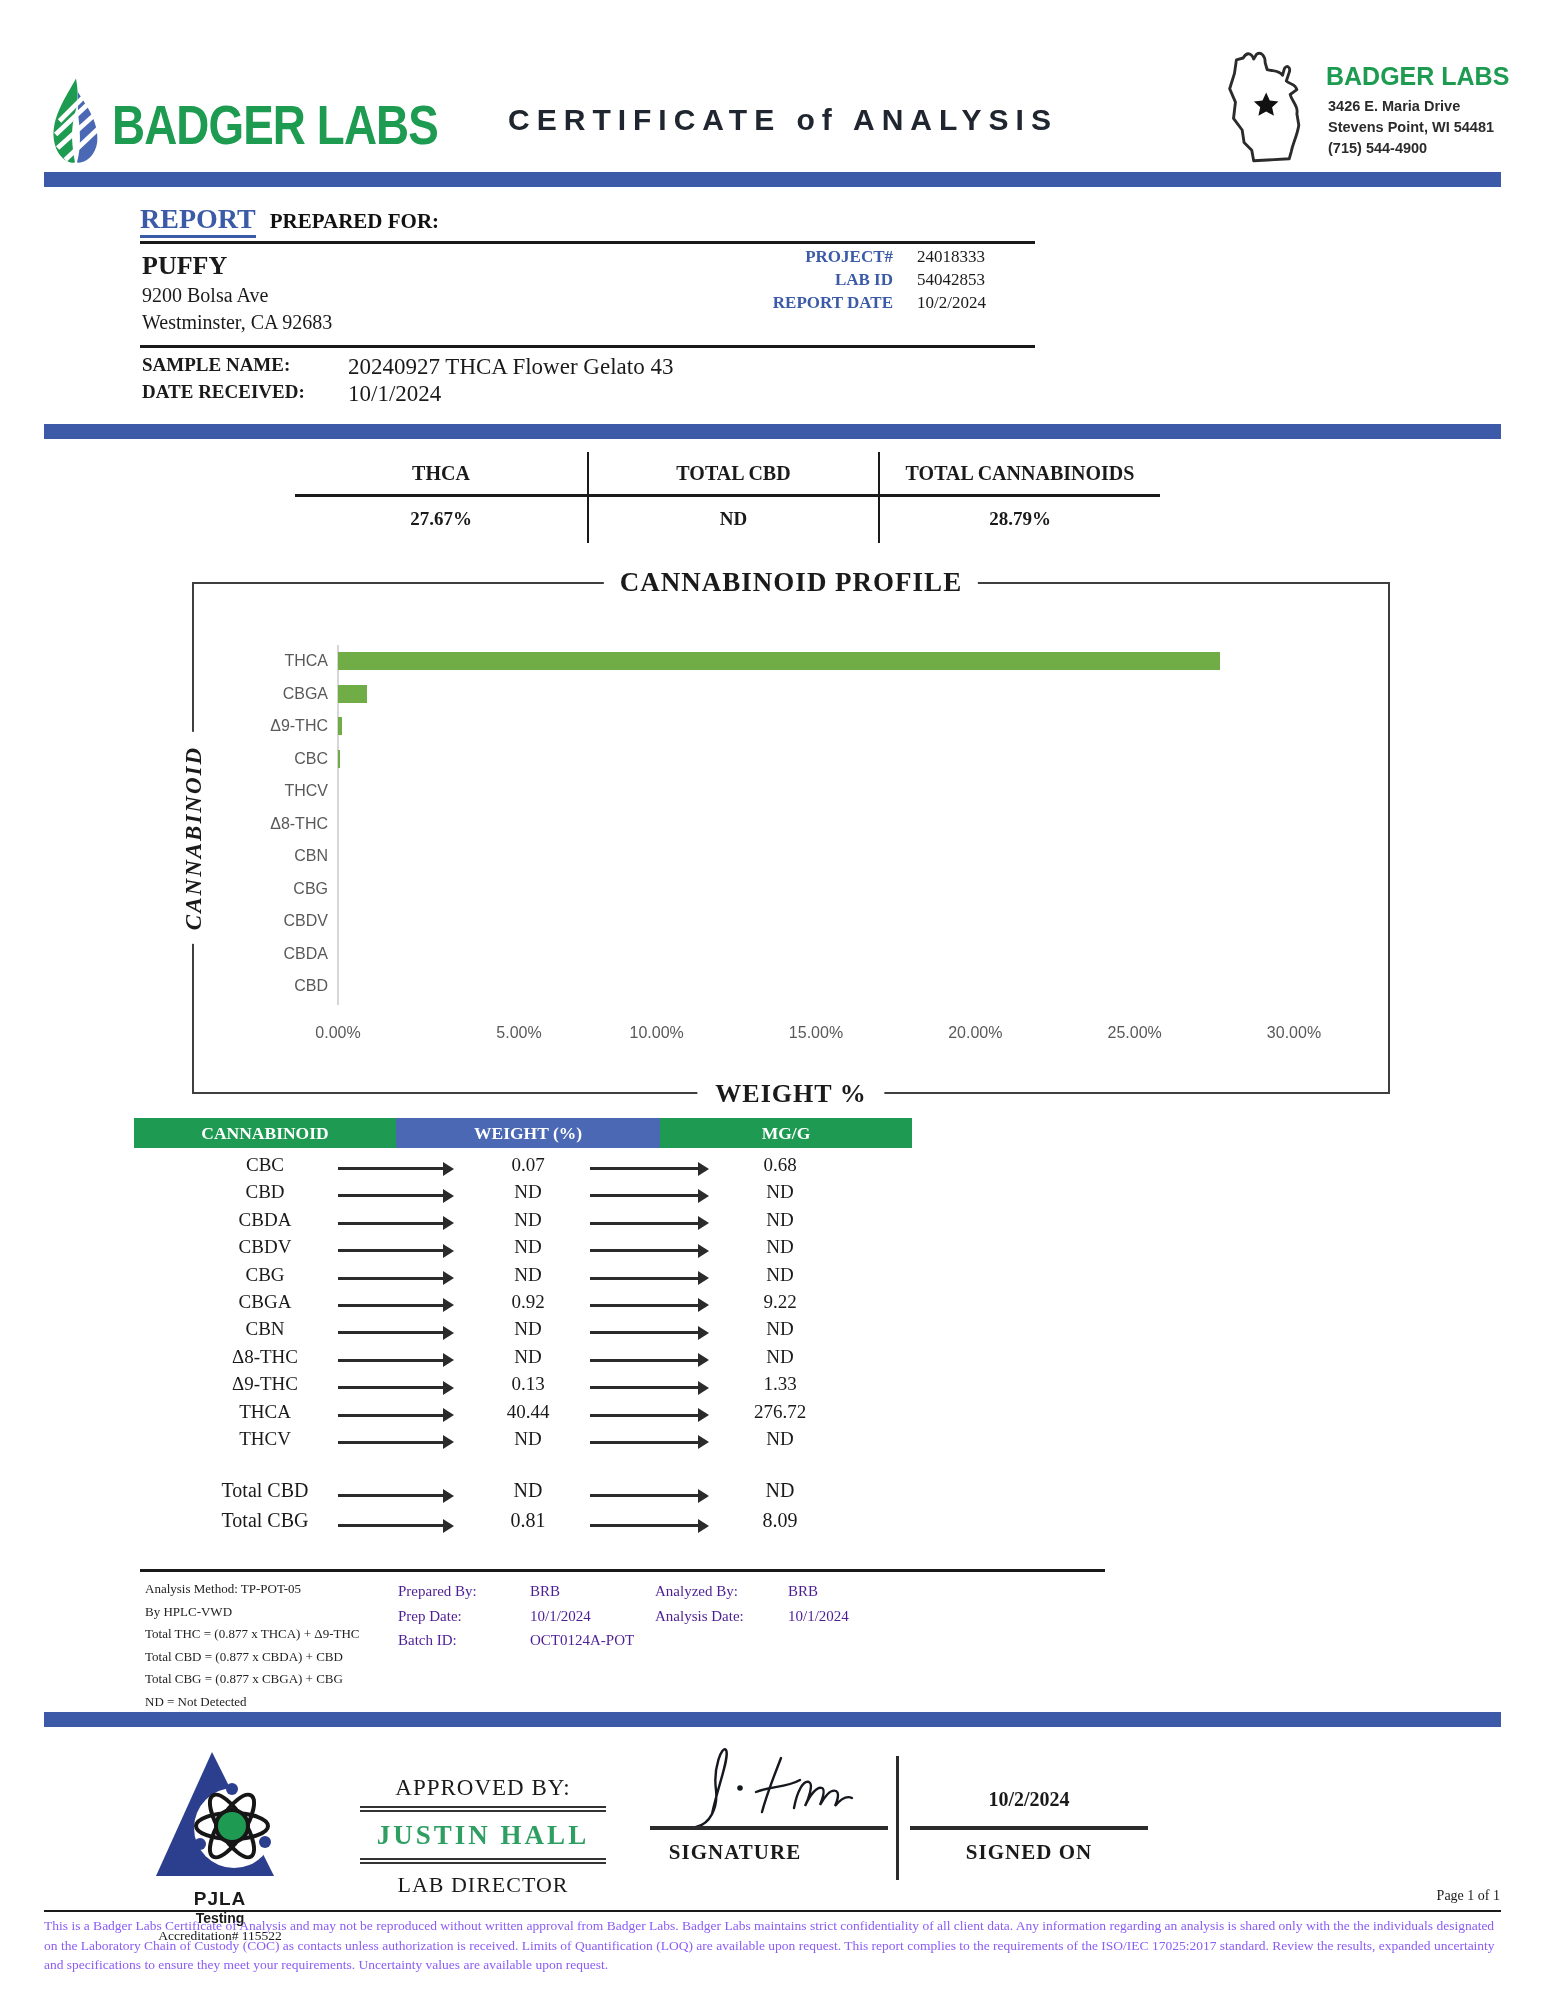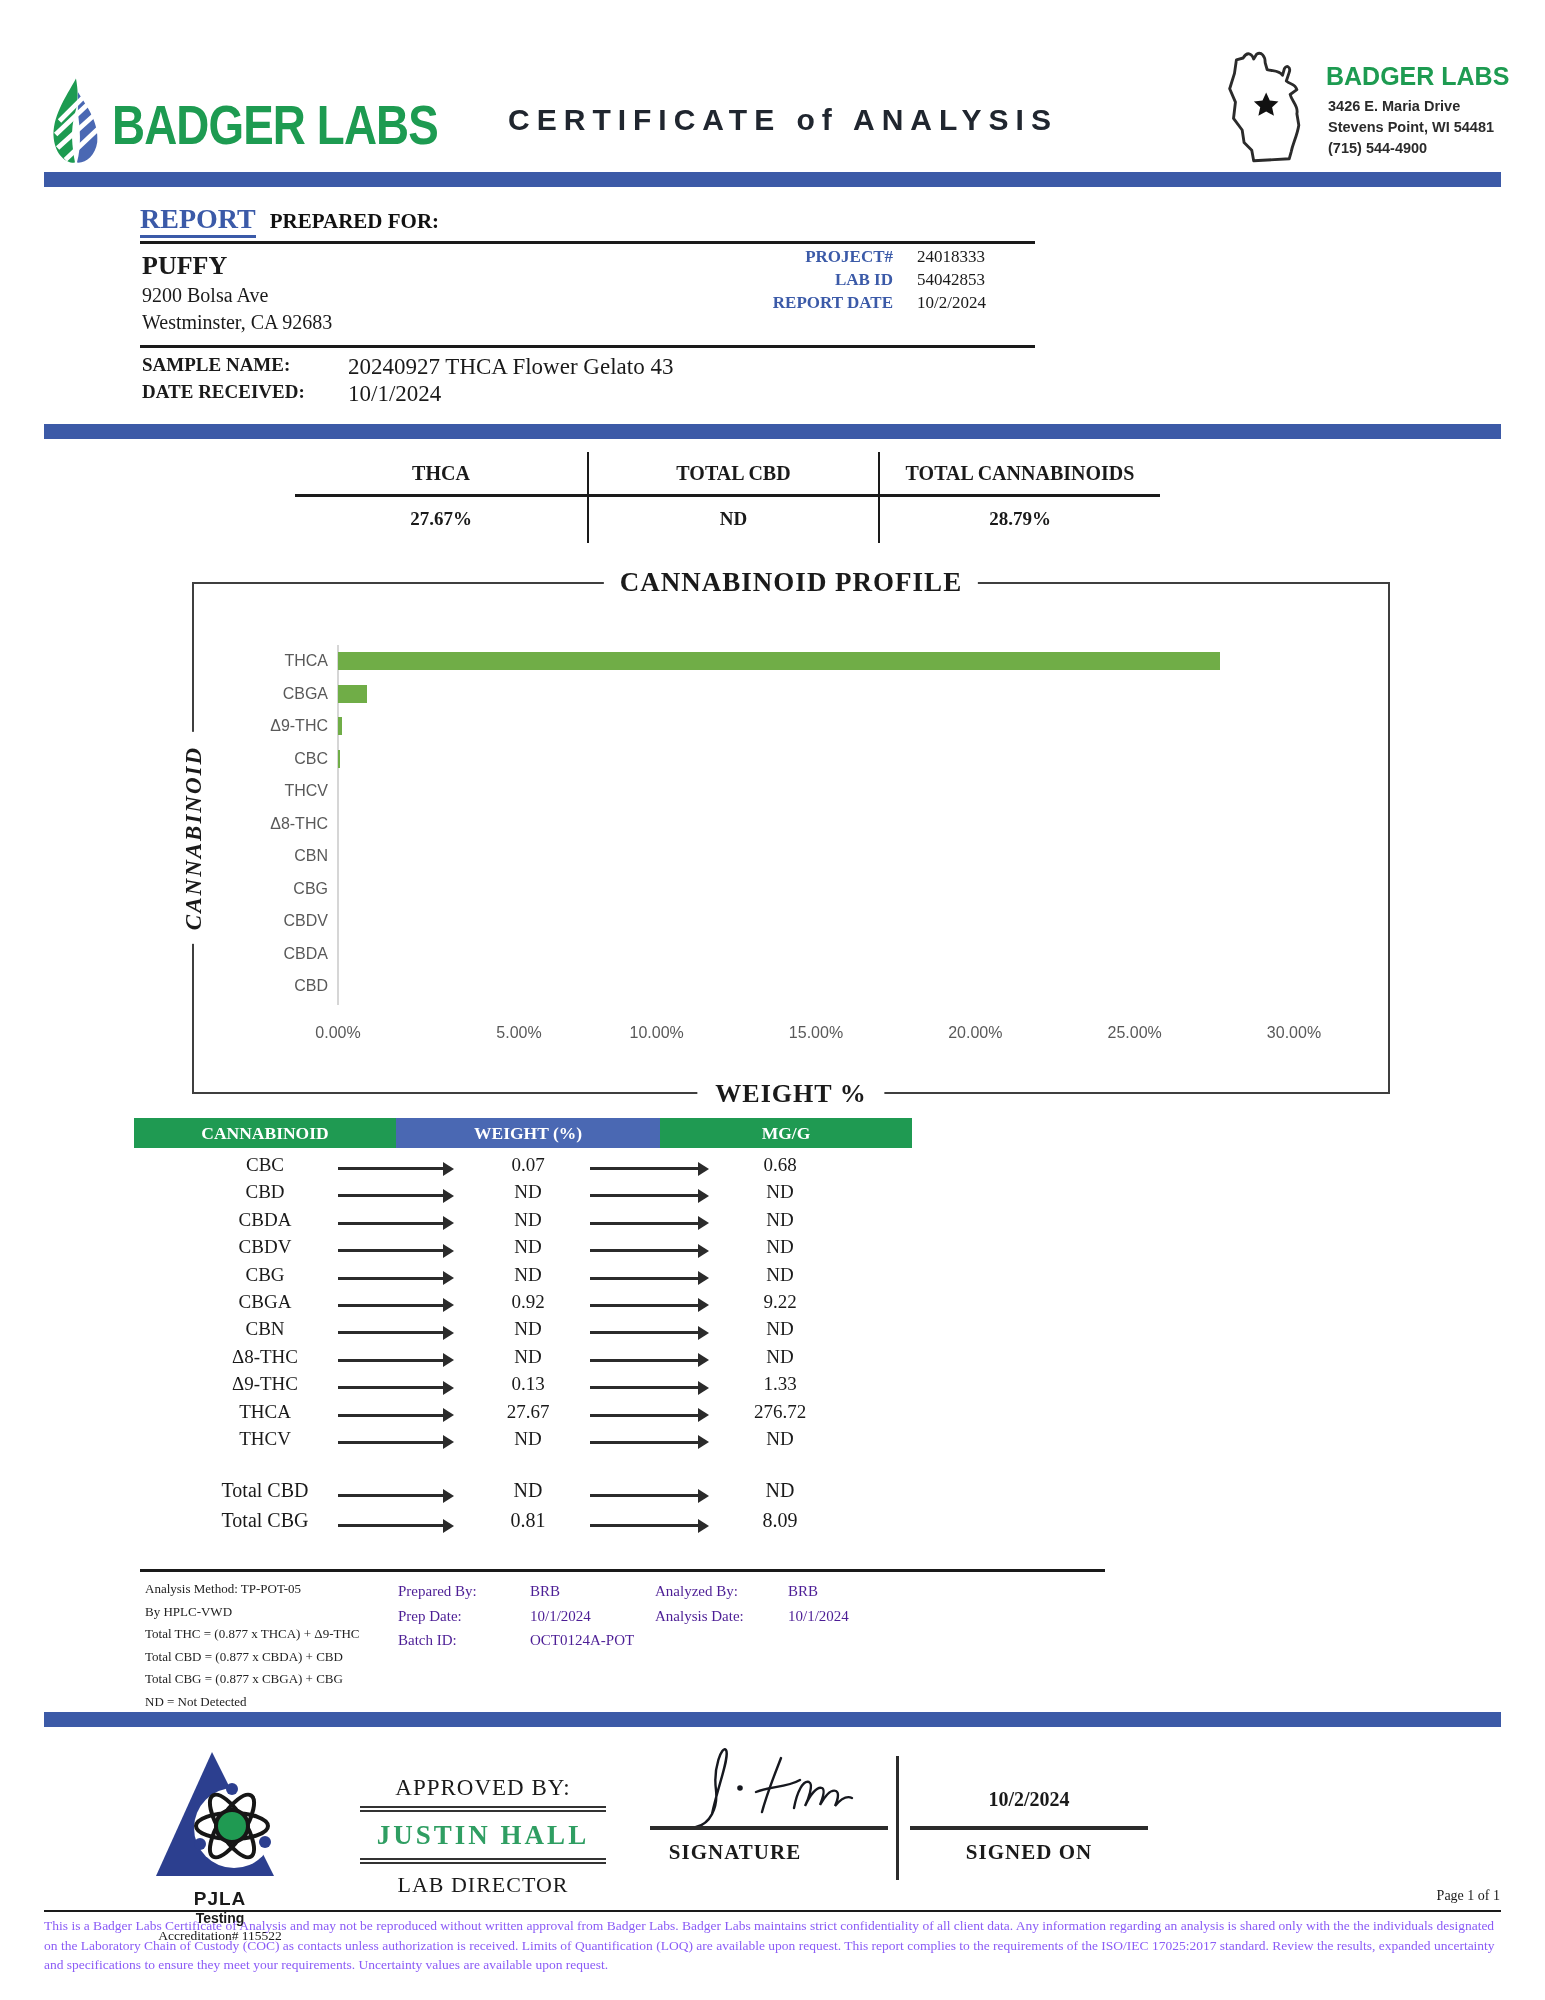--- a/index.html
+++ b/index.html
@@ -295,21 +295,21 @@
         <div class="res-row">
           <div class="res-name">Δ9-THC</div>
           <div class="arrow a1"></div>
           <div class="res-weight">0.13</div>
           <div class="arrow a2"></div>
           <div class="res-mgg">1.33</div>
         </div>
         <div class="res-row">
           <div class="res-name">THCA</div>
           <div class="arrow a1"></div>
-          <div class="res-weight">27.67</div>
+          <div class="res-weight">40.44</div>
           <div class="arrow a2"></div>
           <div class="res-mgg">276.72</div>
         </div>
         <div class="res-row">
           <div class="res-name">THCV</div>
           <div class="arrow a1"></div>
           <div class="res-weight">ND</div>
           <div class="arrow a2"></div>
           <div class="res-mgg">ND</div>
         </div>

